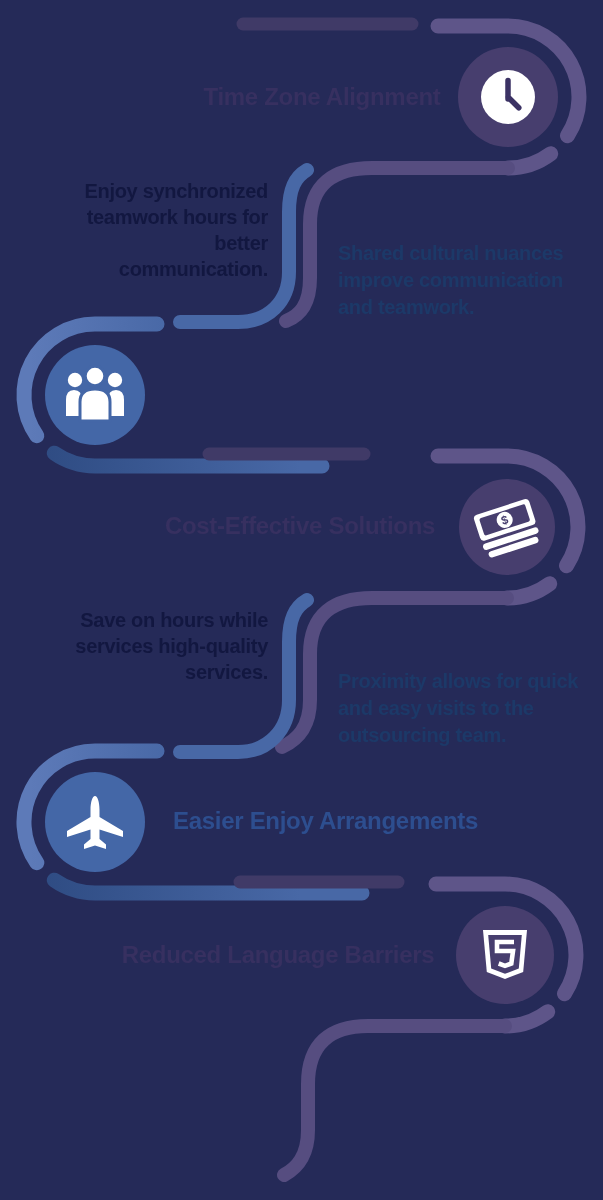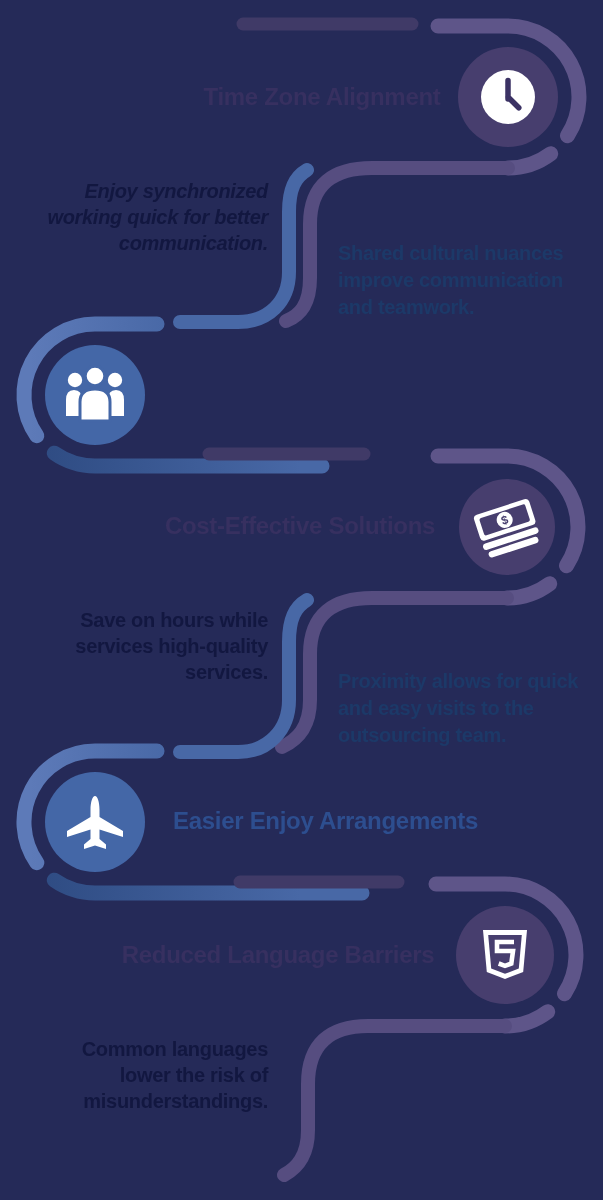--- a/index.html
+++ b/index.html
@@ -38,21 +38,21 @@
   .st-blue{stop-color:var(--path-blue);}
   .st-blue-light{stop-color:var(--path-blue-light);}
   .st-blue-dark{stop-color:var(--path-blue-dark);}
   .title{position:absolute;font-weight:700;font-size:24px;letter-spacing:-0.3px;color:var(--title-purple);white-space:nowrap;}
   .title.blue{color:var(--title-blue);}
   .title.center{white-space:normal;text-align:center;}
   .para{position:absolute;font-weight:700;font-size:20px;letter-spacing:-0.3px;}
   .para.dark{color:var(--text-dark);text-align:right;line-height:26px;}
   .para.blue{color:var(--text-blue);text-align:left;line-height:27px;}
   #t1{left:172px;top:83px;width:300px;}
-  #p1{left:28px;top:178px;width:240px;font-style:italic;}
+  #p1{left:28px;top:178px;width:240px;}
   #p2{left:338px;top:240px;width:260px;}
   #t2{left:175px;top:377px;}
   #t3{left:150px;top:512px;width:300px;}
   #p3{left:28px;top:607px;width:240px;}
   #p4{left:338px;top:668px;width:260px;}
   #t4{left:173px;top:807px;}
   #t5{left:103px;top:941px;width:350px;}
   #p5{left:28px;top:1036px;width:240px;}
 </style>
 </head>
@@ -139,37 +139,32 @@
     </g>
   </svg>
 
   <div id="t1" class="title center">Time Zone Alignment</div>
   <div id="t3" class="title center">Cost-Effective Solutions</div>
   <div id="t4" class="title blue">Easier Enjoy Arrangements</div>
   <div id="t5" class="title center">Reduced Language Barriers</div>
 
   <div id="p1" class="para dark">
     <div>Enjoy synchronized</div>
-    <div>working quick for better</div>
+    <div>teamwork hours for better</div>
     <div>communication.</div>
   </div>
   <div id="p2" class="para blue">
     <div>Shared cultural nuances</div>
     <div>improve communication</div>
     <div>and teamwork.</div>
   </div>
   <div id="p3" class="para dark">
     <div>Save on hours while</div>
     <div>services high-quality</div>
     <div>services.</div>
   </div>
   <div id="p4" class="para blue">
     <div>Proximity allows for quick</div>
     <div>and easy visits to the</div>
     <div>outsourcing team.</div>
   </div>
-  <div id="p5" class="para dark">
-    <div>Common languages</div>
-    <div>lower the risk of</div>
-    <div>misunderstandings.</div>
-  </div>
 
 </div>
 
 </body></html>

